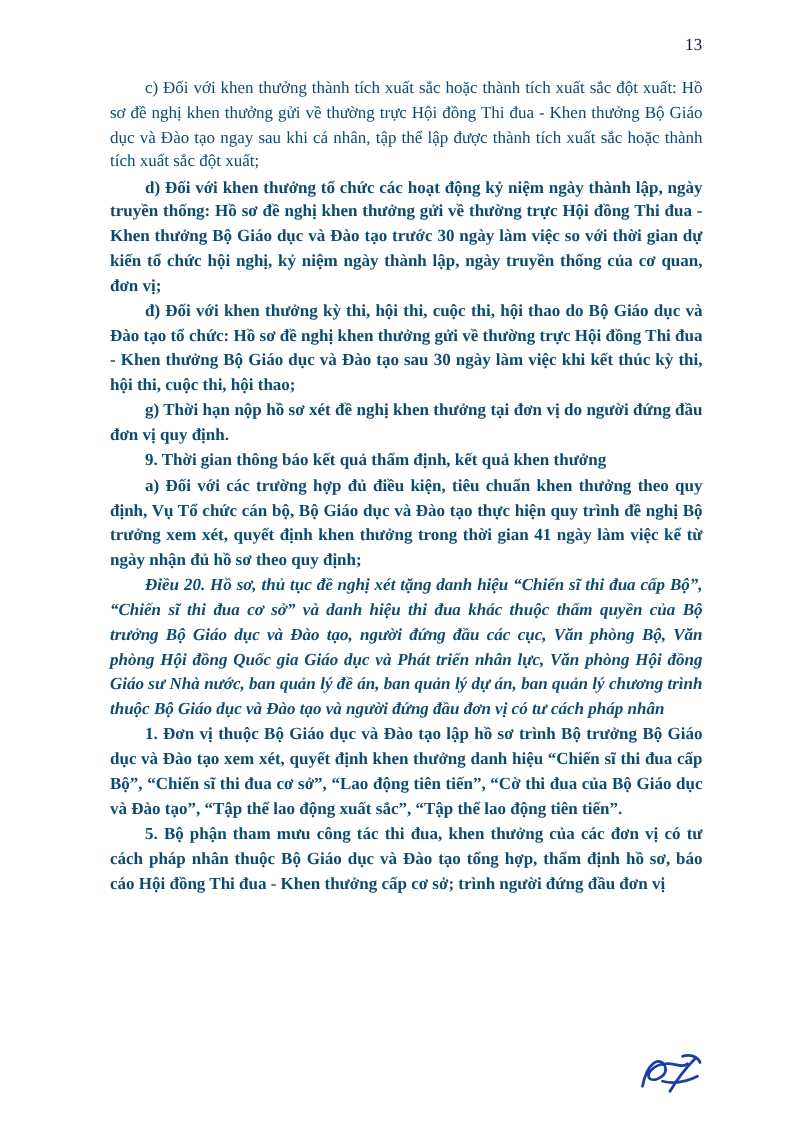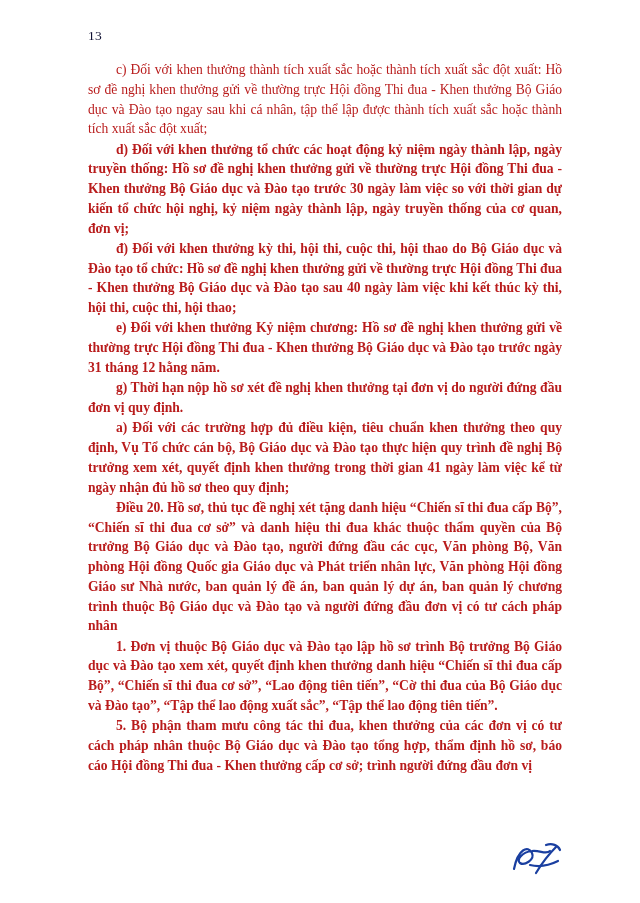--- a/index.html
+++ b/index.html
@@ -16,46 +16,47 @@
     overflow: hidden;
   }
   .page {
     position: relative;
     width: 640px;
     height: 903px;
     box-sizing: border-box;
     padding: 28px 78px 0 88px;
   }
   .page-number {
-    text-align: left;
+    text-align: right;
     font-size: 13.5px;
     color: #111133;
     margin: 0 0 16px 0;
     letter-spacing: 0.2px;
   }
   .body-text p {
     margin: 0 0 0.5px 0;
     font-size: 13.6px;
     line-height: 1.455;
     text-align: justify;
     text-justify: inter-word;
-    color: #b91c1c;
+    color: #0c4a6e;
     hyphens: none;
   }
   .indent {
     text-indent: 28px;
   }
   .spaced {
     margin-top: 7px;
     font-weight: bold;
   }
   .article {
     font-weight: bold;
     text-indent: 28px;
     margin-top: 9px;
+    font-style: italic;
   }
   .signature {
     position: absolute;
     right: 74px;
     bottom: 22px;
     width: 60px;
     height: 42px;
   }
   .signature svg {
     display: block;
@@ -64,23 +65,23 @@
 </head>
 <body>
 
 <div class="page">
 
   <div class="page-number">13</div>
 
   <div class="body-text">
     <p class="indent">c) Đối với khen thưởng thành tích xuất sắc hoặc thành tích xuất sắc đột xuất: Hồ sơ đề nghị khen thưởng gửi về thường trực Hội đồng Thi đua - Khen thưởng Bộ Giáo dục và Đào tạo ngay sau khi cá nhân, tập thể lập được thành tích xuất sắc hoặc thành tích xuất sắc đột xuất;</p>
     <p class="indent spaced">d) Đối với khen thưởng tổ chức các hoạt động kỷ niệm ngày thành lập, ngày truyền thống: Hồ sơ đề nghị khen thưởng gửi về thường trực Hội đồng Thi đua - Khen thưởng Bộ Giáo dục và Đào tạo trước 30 ngày làm việc so với thời gian dự kiến tổ chức hội nghị, kỷ niệm ngày thành lập, ngày truyền thống của cơ quan, đơn vị;</p>
-    <p class="indent spaced">đ) Đối với khen thưởng kỳ thi, hội thi, cuộc thi, hội thao do Bộ Giáo dục và Đào tạo tổ chức: Hồ sơ đề nghị khen thưởng gửi về thường trực Hội đồng Thi đua - Khen thưởng Bộ Giáo dục và Đào tạo sau 40 ngày làm việc khi kết thúc kỳ thi, hội thi, cuộc thi, hội thao;</p>
-    <p class="indent spaced">e) Đối với khen thưởng Kỷ niệm chương: Hồ sơ đề nghị khen thưởng gửi về thường trực Hội đồng Thi đua - Khen thưởng Bộ Giáo dục và Đào tạo trước ngày 31 tháng 12 hằng năm.</p>
+    <p class="indent spaced">đ) Đối với khen thưởng kỳ thi, hội thi, cuộc thi, hội thao do Bộ Giáo dục và Đào tạo tổ chức: Hồ sơ đề nghị khen thưởng gửi về thường trực Hội đồng Thi đua - Khen thưởng Bộ Giáo dục và Đào tạo sau 30 ngày làm việc khi kết thúc kỳ thi, hội thi, cuộc thi, hội thao;</p>
     <p class="indent spaced">g) Thời hạn nộp hồ sơ xét đề nghị khen thưởng tại đơn vị do người đứng đầu đơn vị quy định.</p>
+    <p class="indent spaced">9. Thời gian thông báo kết quả thẩm định, kết quả khen thưởng</p>
     <p class="indent spaced">a) Đối với các trường hợp đủ điều kiện, tiêu chuẩn khen thưởng theo quy định, Vụ Tổ chức cán bộ, Bộ Giáo dục và Đào tạo thực hiện quy trình đề nghị Bộ trưởng xem xét, quyết định khen thưởng trong thời gian 41 ngày làm việc kể từ ngày nhận đủ hồ sơ theo quy định;</p>
     <p class="article">Điều 20. Hồ sơ, thủ tục đề nghị xét tặng danh hiệu “Chiến sĩ thi đua cấp Bộ”, “Chiến sĩ thi đua cơ sở” và danh hiệu thi đua khác thuộc thẩm quyền của Bộ trưởng Bộ Giáo dục và Đào tạo, người đứng đầu các cục, Văn phòng Bộ, Văn phòng Hội đồng Quốc gia Giáo dục và Phát triển nhân lực, Văn phòng Hội đồng Giáo sư Nhà nước, ban quản lý đề án, ban quản lý dự án, ban quản lý chương trình thuộc Bộ Giáo dục và Đào tạo và người đứng đầu đơn vị có tư cách pháp nhân</p>
     <p class="indent spaced">1. Đơn vị thuộc Bộ Giáo dục và Đào tạo lập hồ sơ trình Bộ trưởng Bộ Giáo dục và Đào tạo xem xét, quyết định khen thưởng danh hiệu “Chiến sĩ thi đua cấp Bộ”, “Chiến sĩ thi đua cơ sở”, “Lao động tiên tiến”, “Cờ thi đua của Bộ Giáo dục và Đào tạo”, “Tập thể lao động xuất sắc”, “Tập thể lao động tiên tiến”.</p>
     <p class="indent spaced">5. Bộ phận tham mưu công tác thi đua, khen thưởng của các đơn vị có tư cách pháp nhân thuộc Bộ Giáo dục và Đào tạo tổng hợp, thẩm định hồ sơ, báo cáo Hội đồng Thi đua - Khen thưởng cấp cơ sở; trình người đứng đầu đơn vị</p>
   </div>
 
   <div class="signature">
     <svg width="60" height="42" viewBox="0 0 60 42" xmlns="http://www.w3.org/2000/svg">
       <g fill="none" stroke="#1a3fa0" stroke-width="2.2" stroke-linecap="round">
         <path d="M8 30 C 12 10, 22 6, 26 14 C 29 21, 18 27, 14 24 C 10 21, 16 13, 26 12 C 34 11, 40 16, 44 12"></path>

